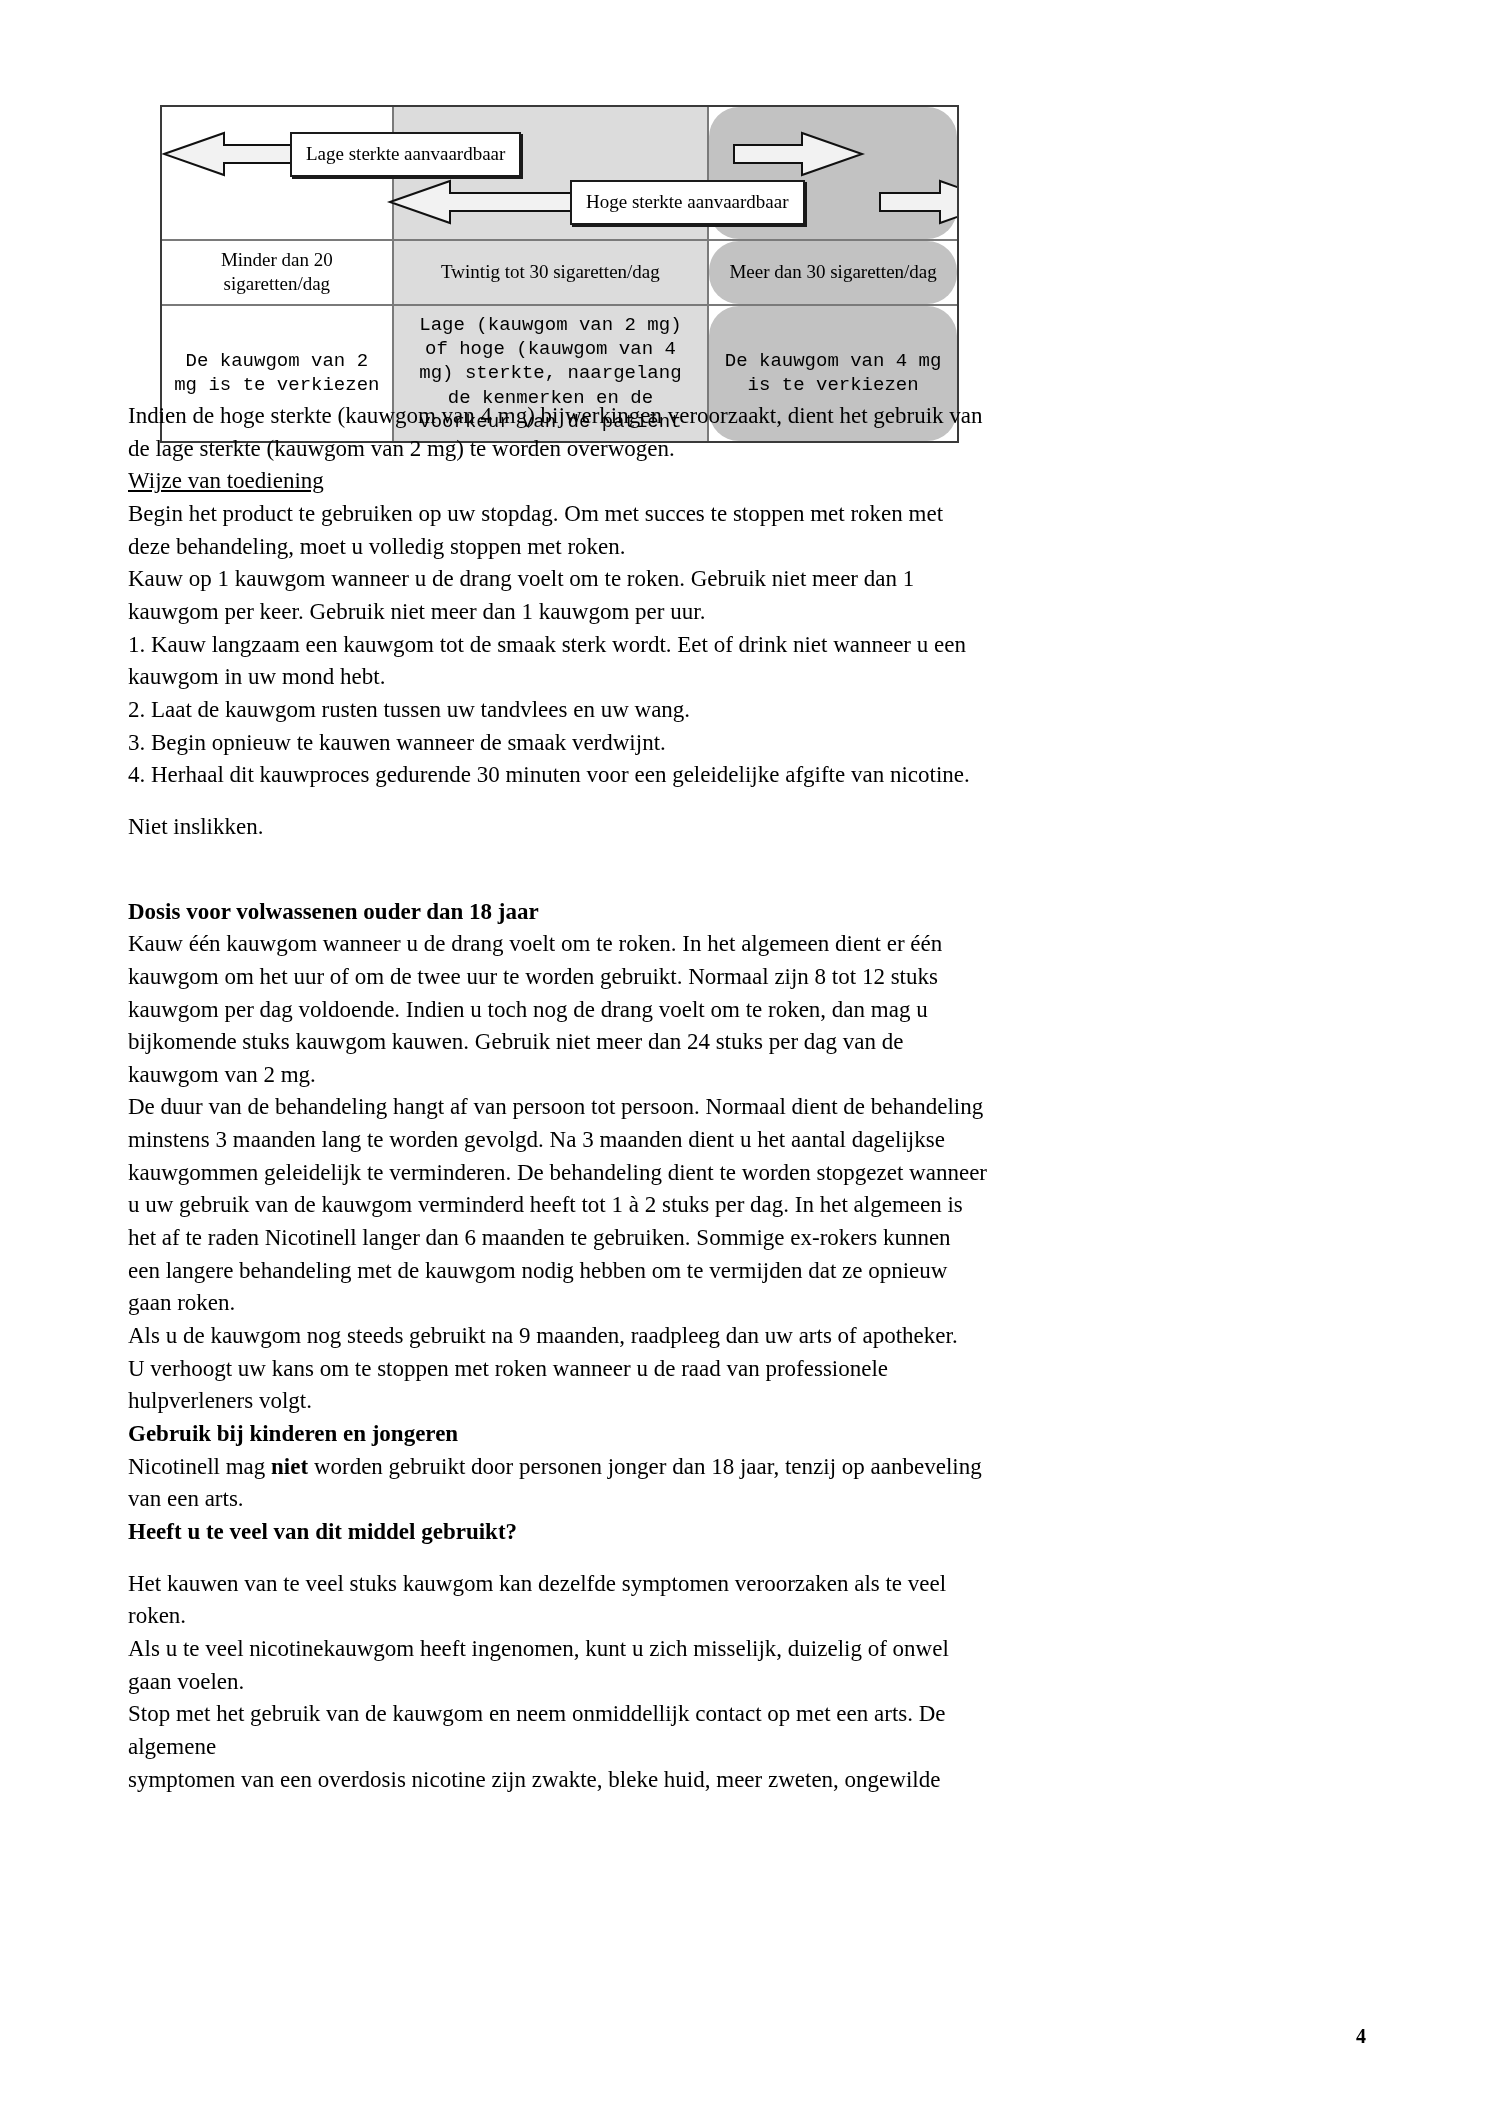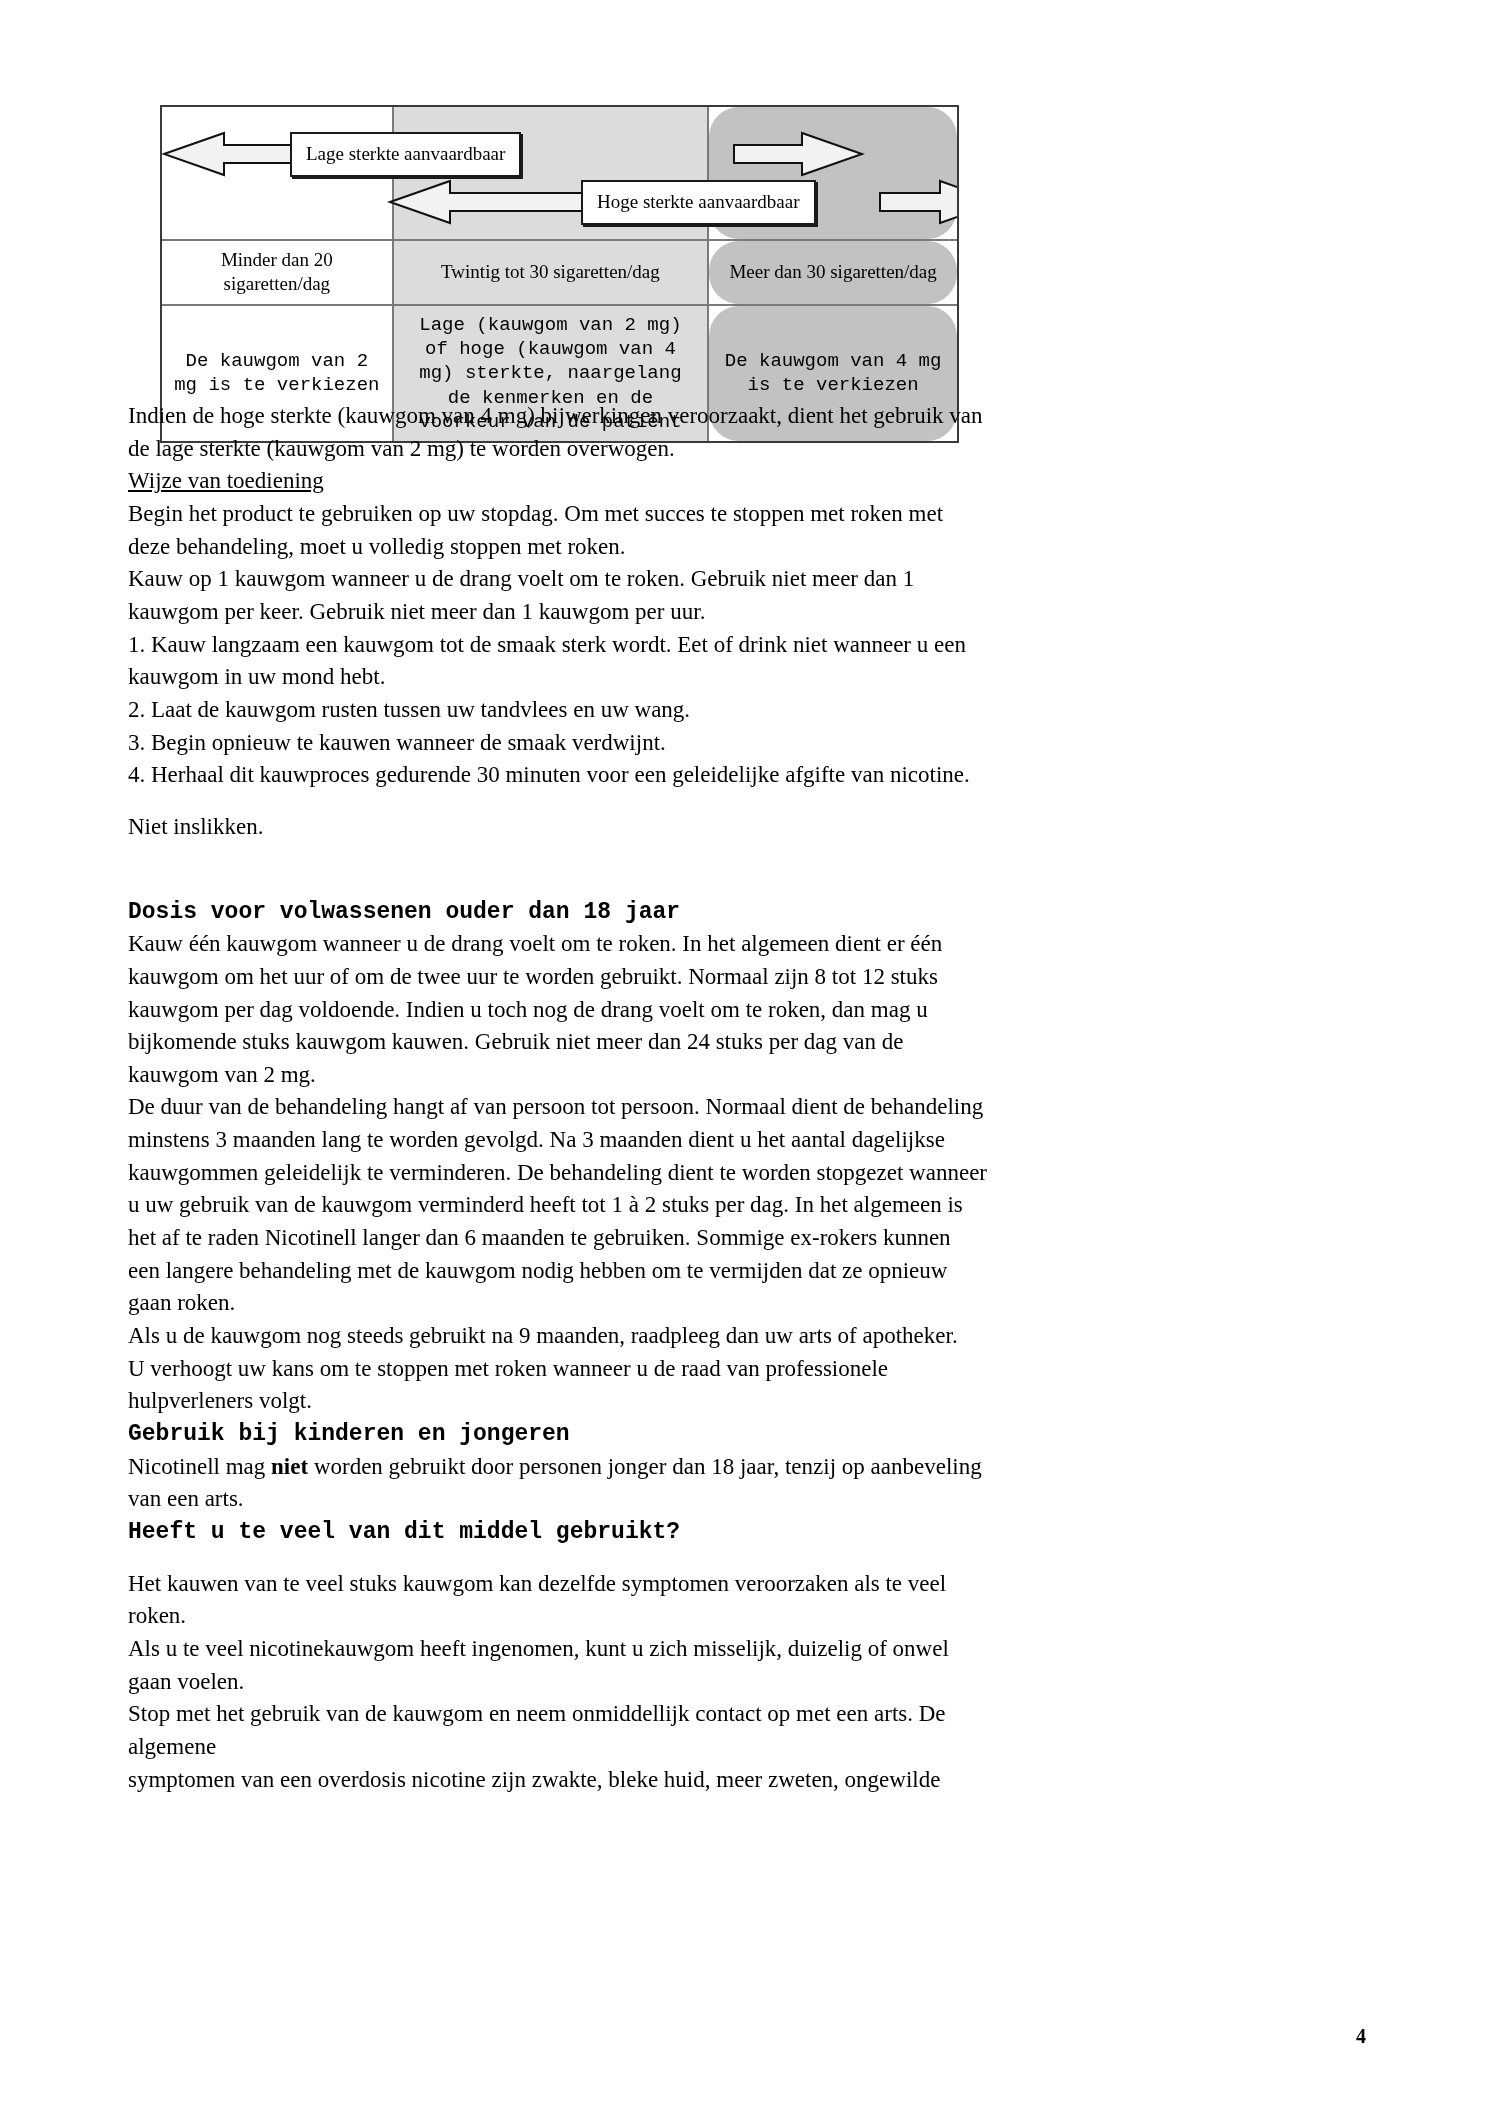--- a/index.html
+++ b/index.html
@@ -62,21 +62,21 @@
     background: #ffffff;
     border: 2px solid #1a1a1a;
     box-shadow: 2px 2px 0 #1a1a1a;
     font-size: 19px;
     line-height: 1.2;
     padding: 9px 14px;
     white-space: nowrap;
     z-index: 5;
   }
   #lbl-low  { left: 128px; top: 25px; }
-  #lbl-high { left: 419px; top: 73px; }
+  #lbl-high { left: 408px; top: 73px; }
 
   
   .row {
     display: flex;
     border-top: 2px solid #7a7a7a;
   }
   .row .cell {
     box-sizing: border-box;
     padding: 7px 10px;
     text-align: center;
@@ -107,21 +107,20 @@
   .para.tight{ margin-bottom: 0; }
   .spacer-sm { height: 19px; }
   .spacer-lg { height: 52px; }
   .u-head {
     text-decoration: underline;
     margin: 0;
   }
   .b-head {
     font-weight: bold;
     margin: 0;
-    font-family: Liberation Mono, monospace;
   }
   b, .bold { font-weight: bold; }
 
   .page-number {
     position: absolute;
     right: 128px;
     bottom: 64px;
     font-size: 20px;
     font-weight: bold;
   }

